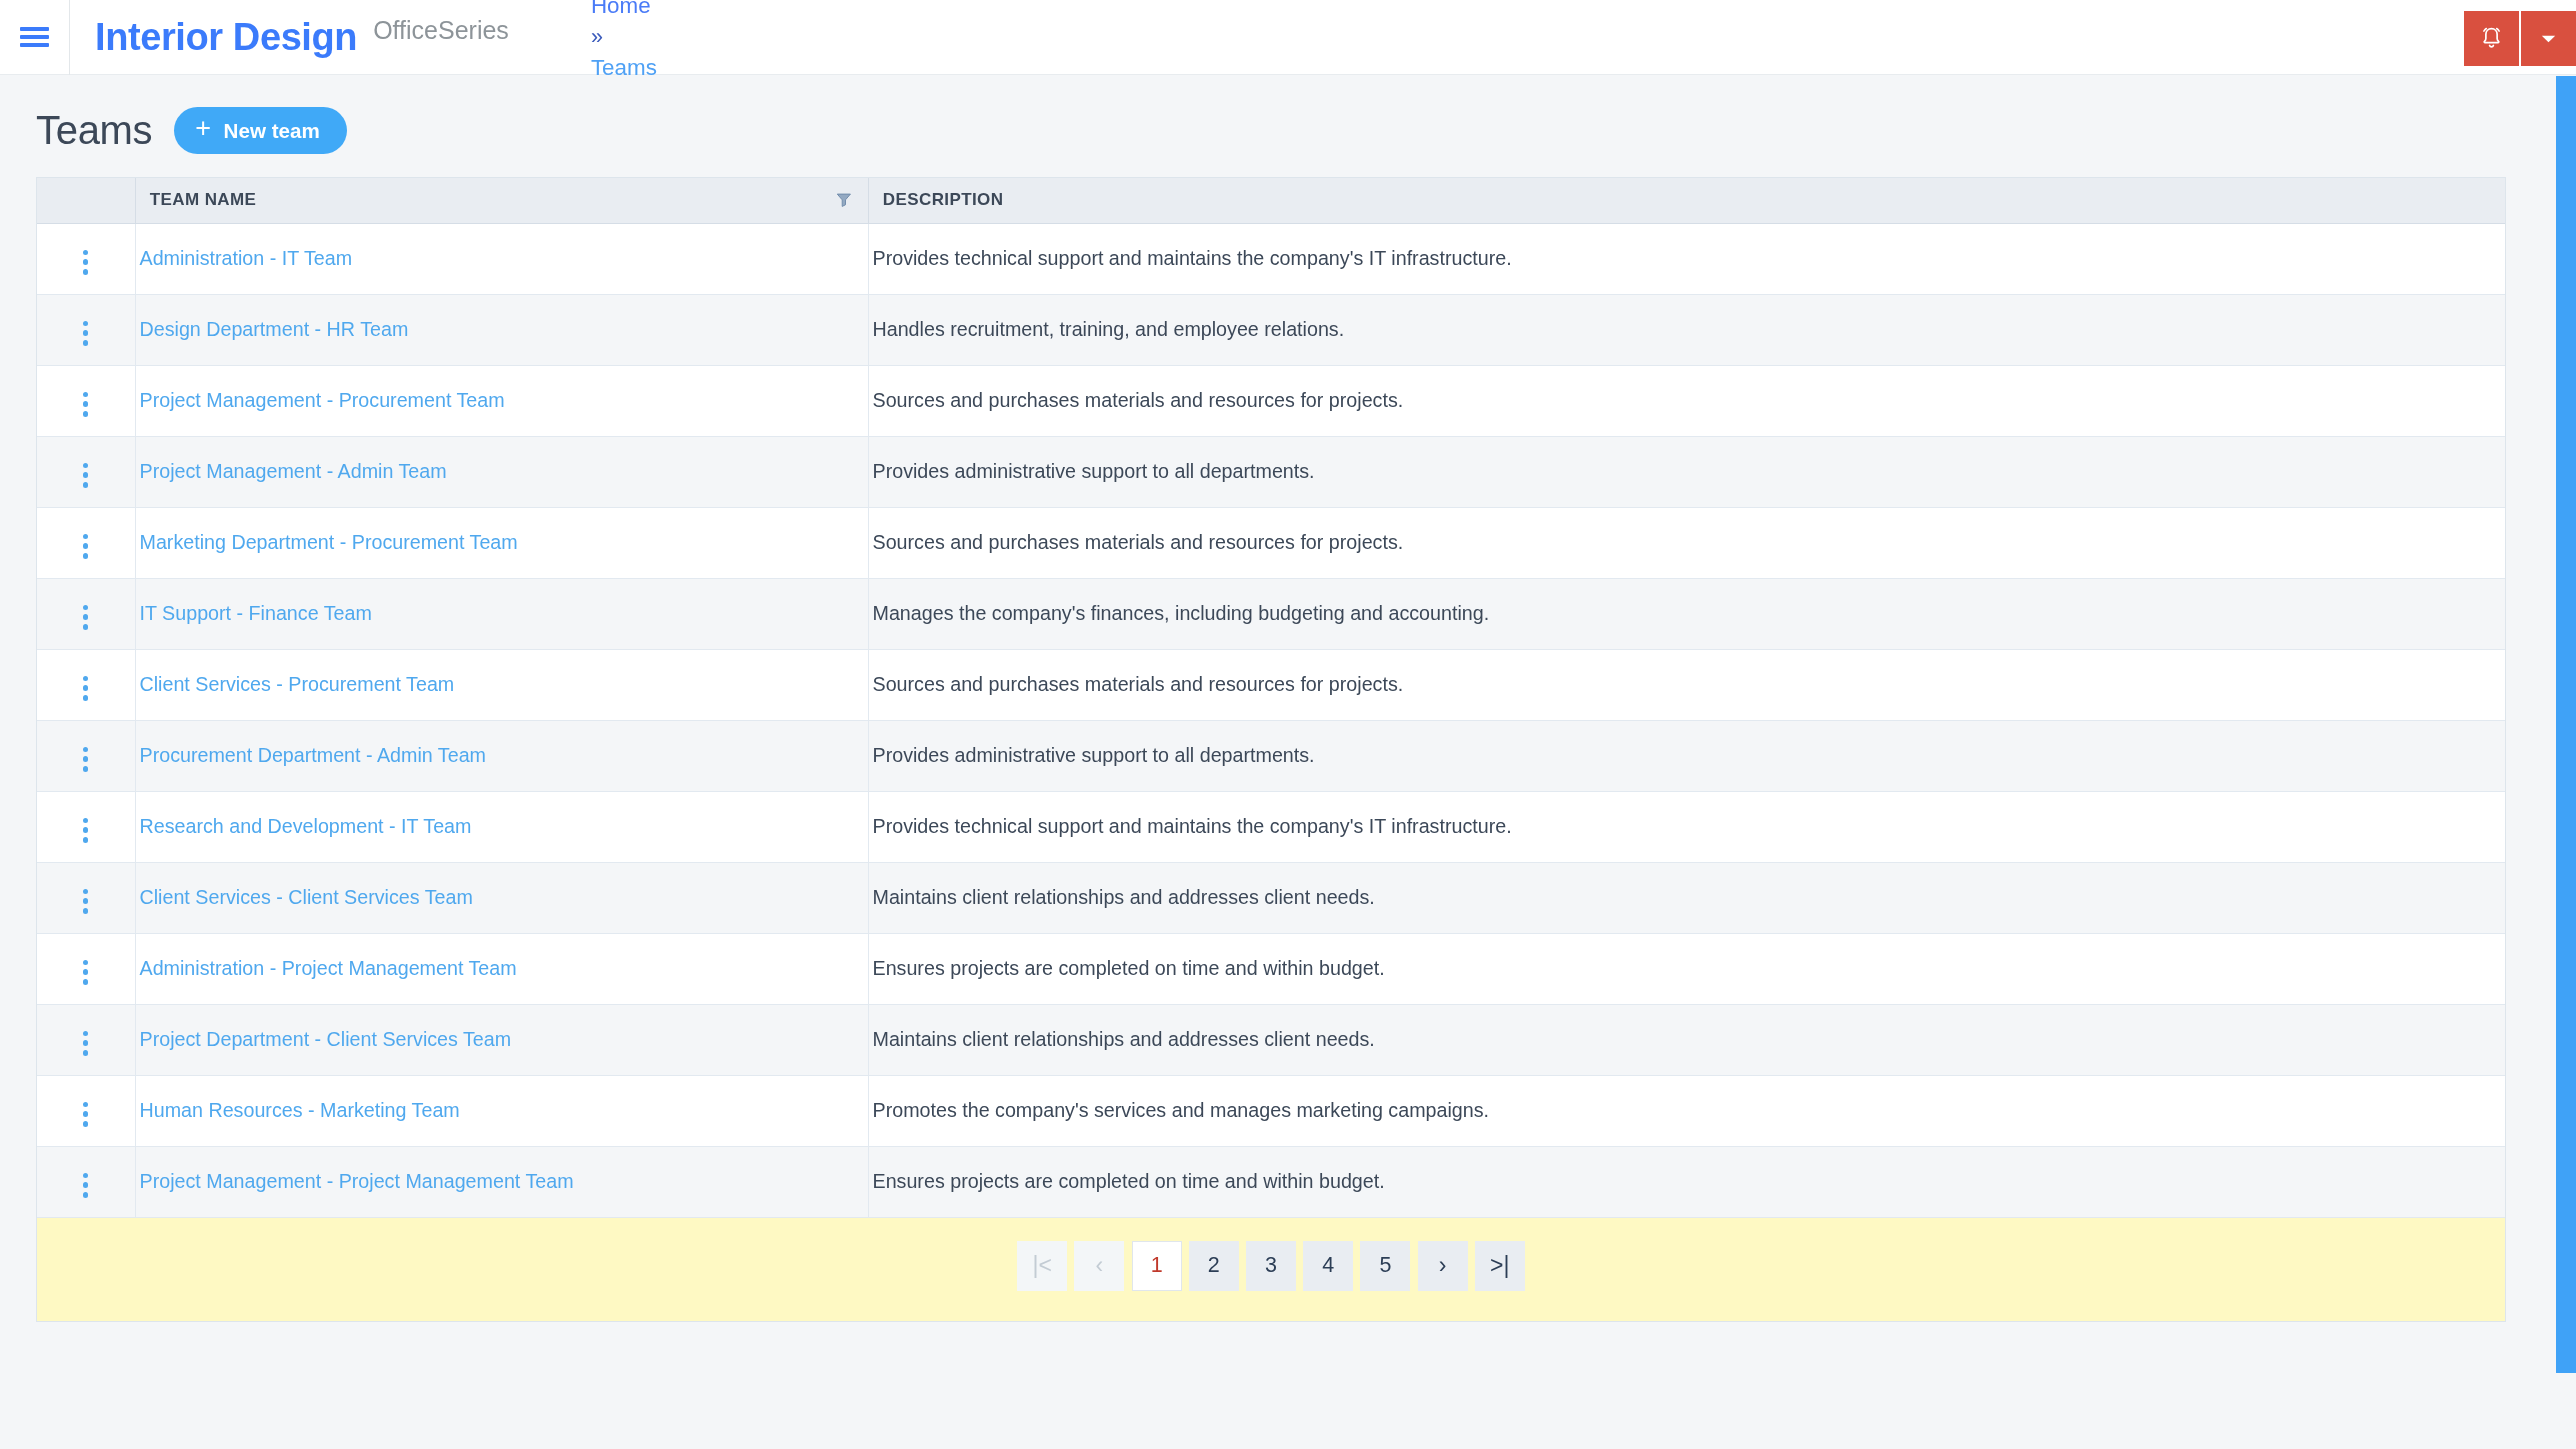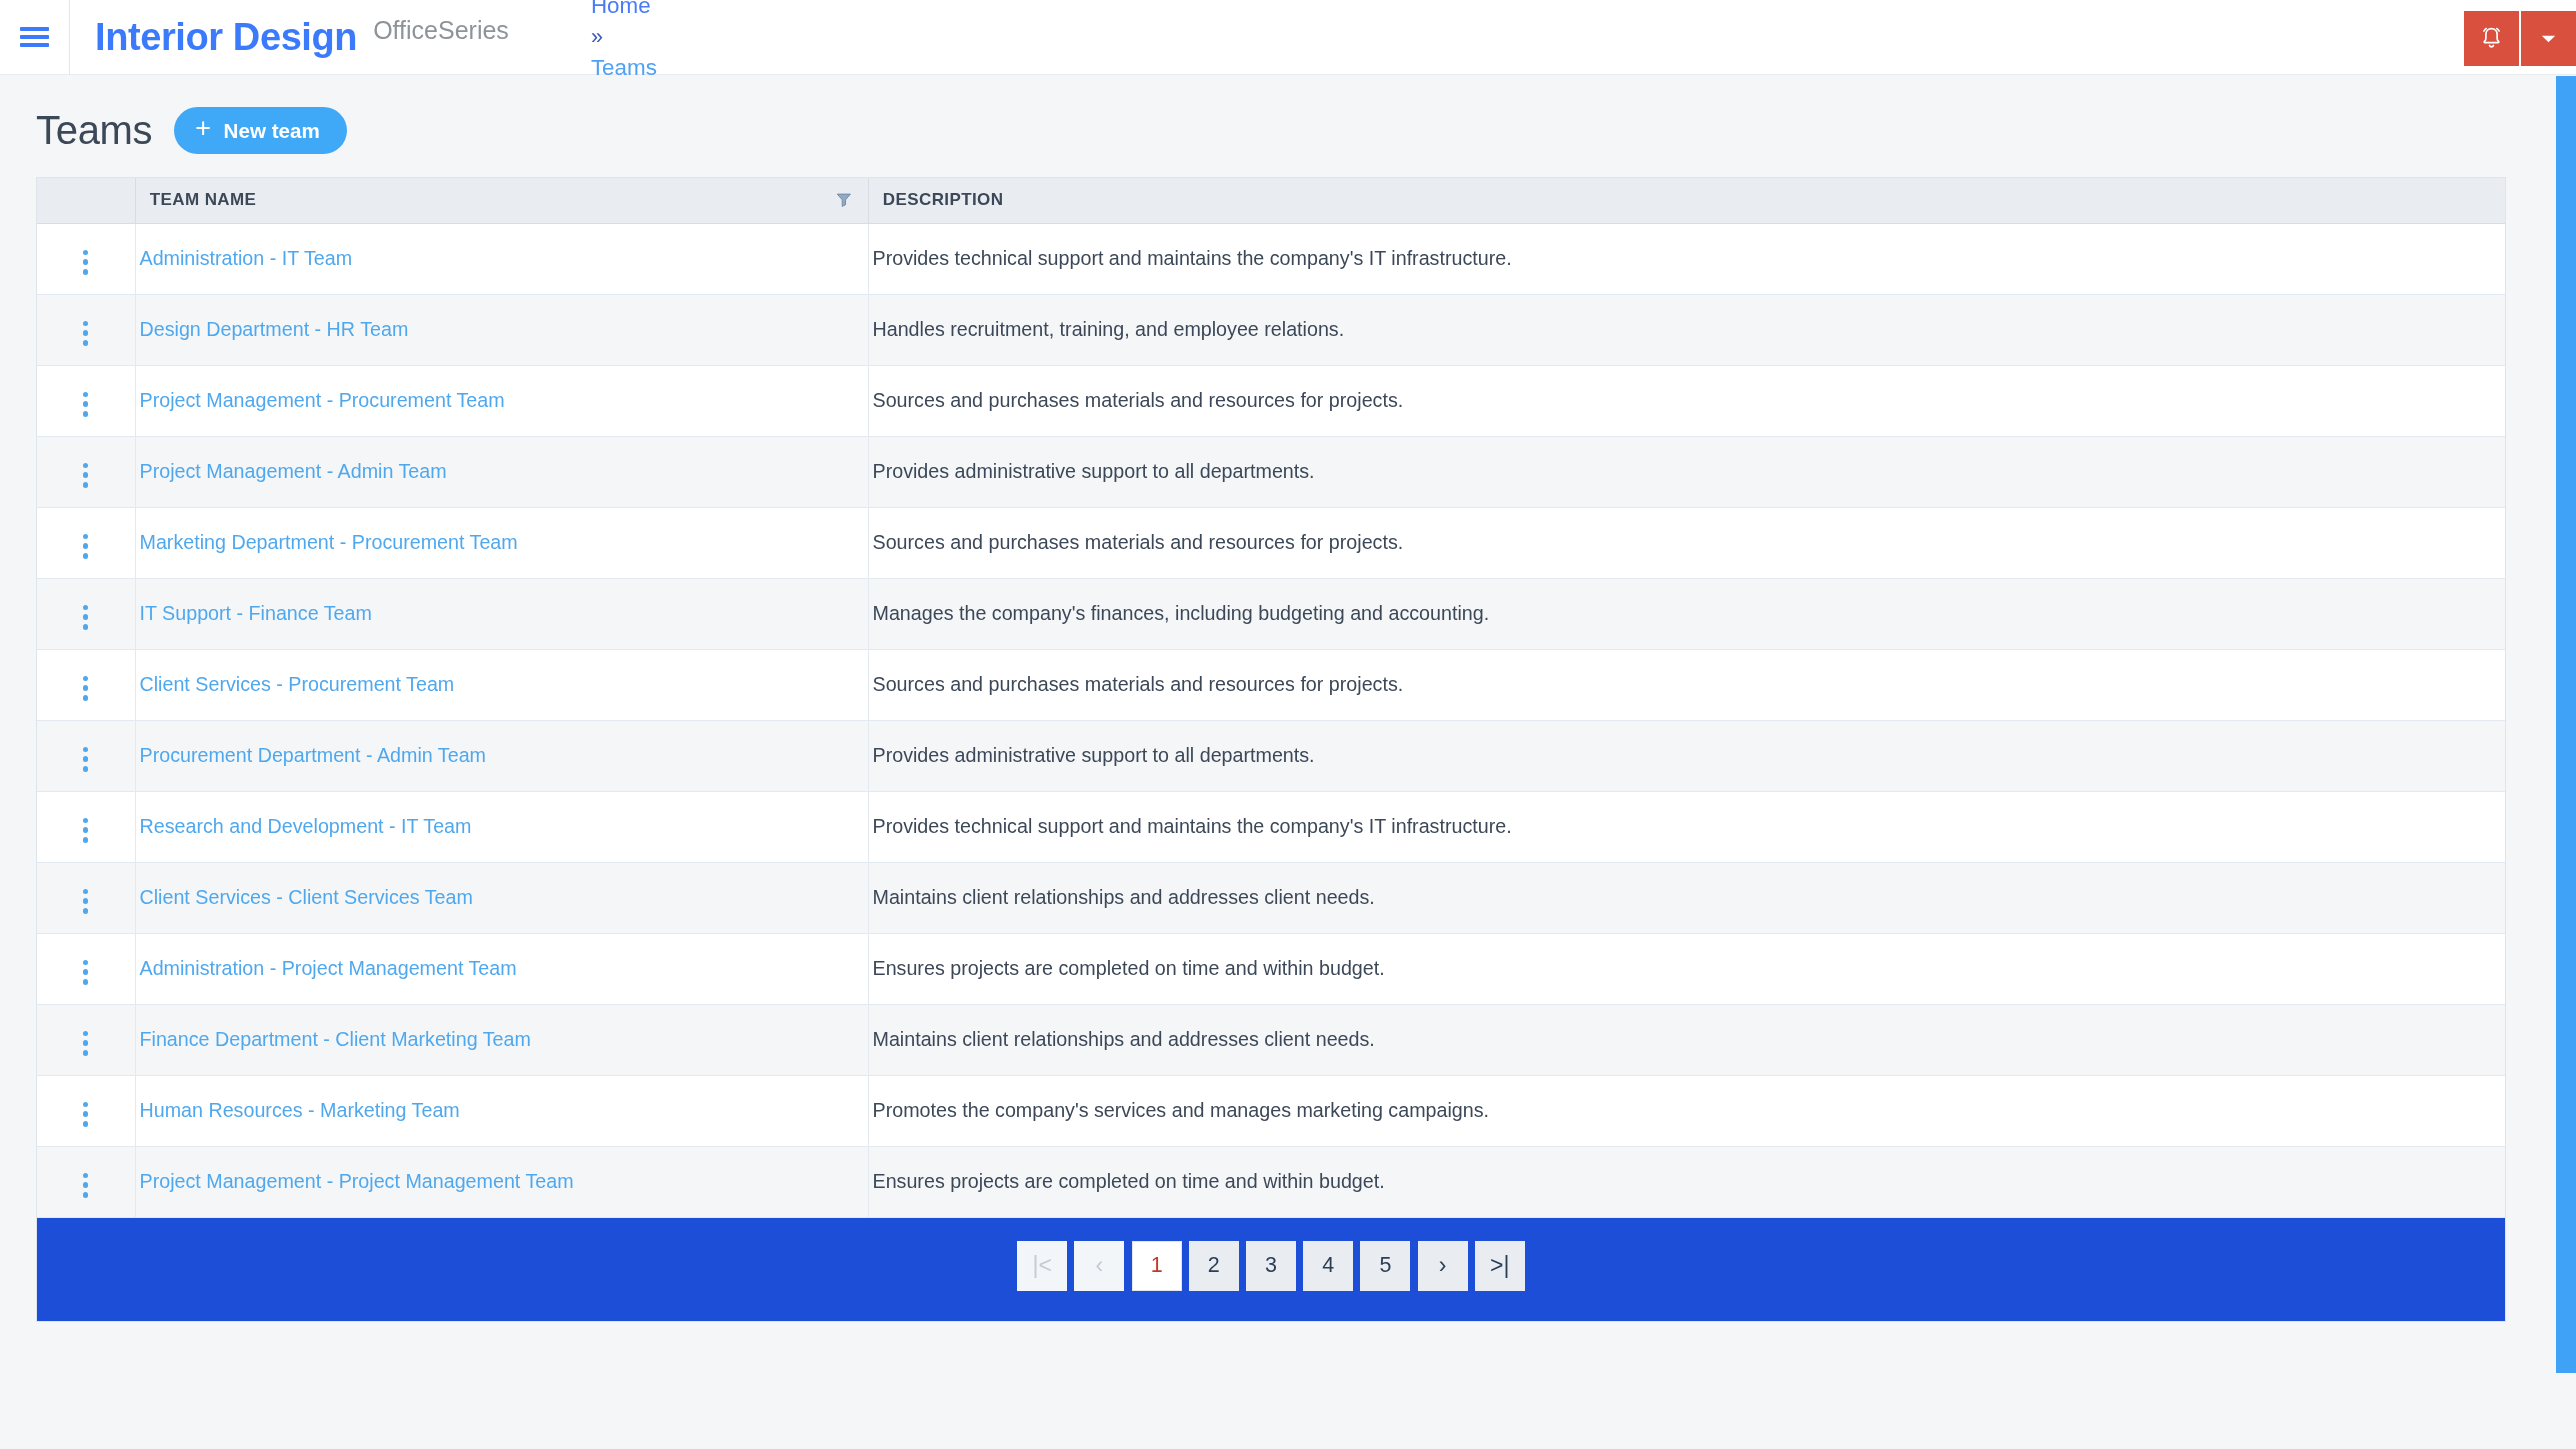--- a/index.html
+++ b/index.html
@@ -107,21 +107,21 @@
     font-family: "Liberation Sans", sans-serif;
     display: inline-flex;
     align-items: center;
     gap: 12.5px;
     cursor: pointer;
   }
   .plus-ico { font-size: 27px; font-weight: normal; line-height: 1; position: relative; top: -1.8px; }
 
   
   .table-card {
-    background: #1d4ed8;
+    background: #fef9c3;
     border: 0.9px solid #dde5ec;
     width: 2470px;
   }
   table { width: 100%; border-collapse: collapse; table-layout: fixed; }
   thead th {
     background: #e9edf2;
     height: 45px;
     font-size: 17px;
     font-weight: bold;
     color: #3c4858;
@@ -364,21 +364,21 @@
               </span></td>
             <td><span class="team-link">Administration - Project Management Team</span></td>
             <td class="cell-desc">Ensures projects are completed on time and within budget.</td>
           </tr>
           <tr>
             <td class="cell-actions"><span class="kebab">
                 <i></i>
                 <i></i>
                 <i></i>
               </span></td>
-            <td><span class="team-link">Finance Department - Client Marketing Team</span></td>
+            <td><span class="team-link">Project Department - Client Services Team</span></td>
             <td class="cell-desc">Maintains client relationships and addresses client needs.</td>
           </tr>
           <tr>
             <td class="cell-actions"><span class="kebab">
                 <i></i>
                 <i></i>
                 <i></i>
               </span></td>
             <td><span class="team-link">Human Resources - Marketing Team</span></td>
             <td class="cell-desc">Promotes the company's services and manages marketing campaigns.</td>

